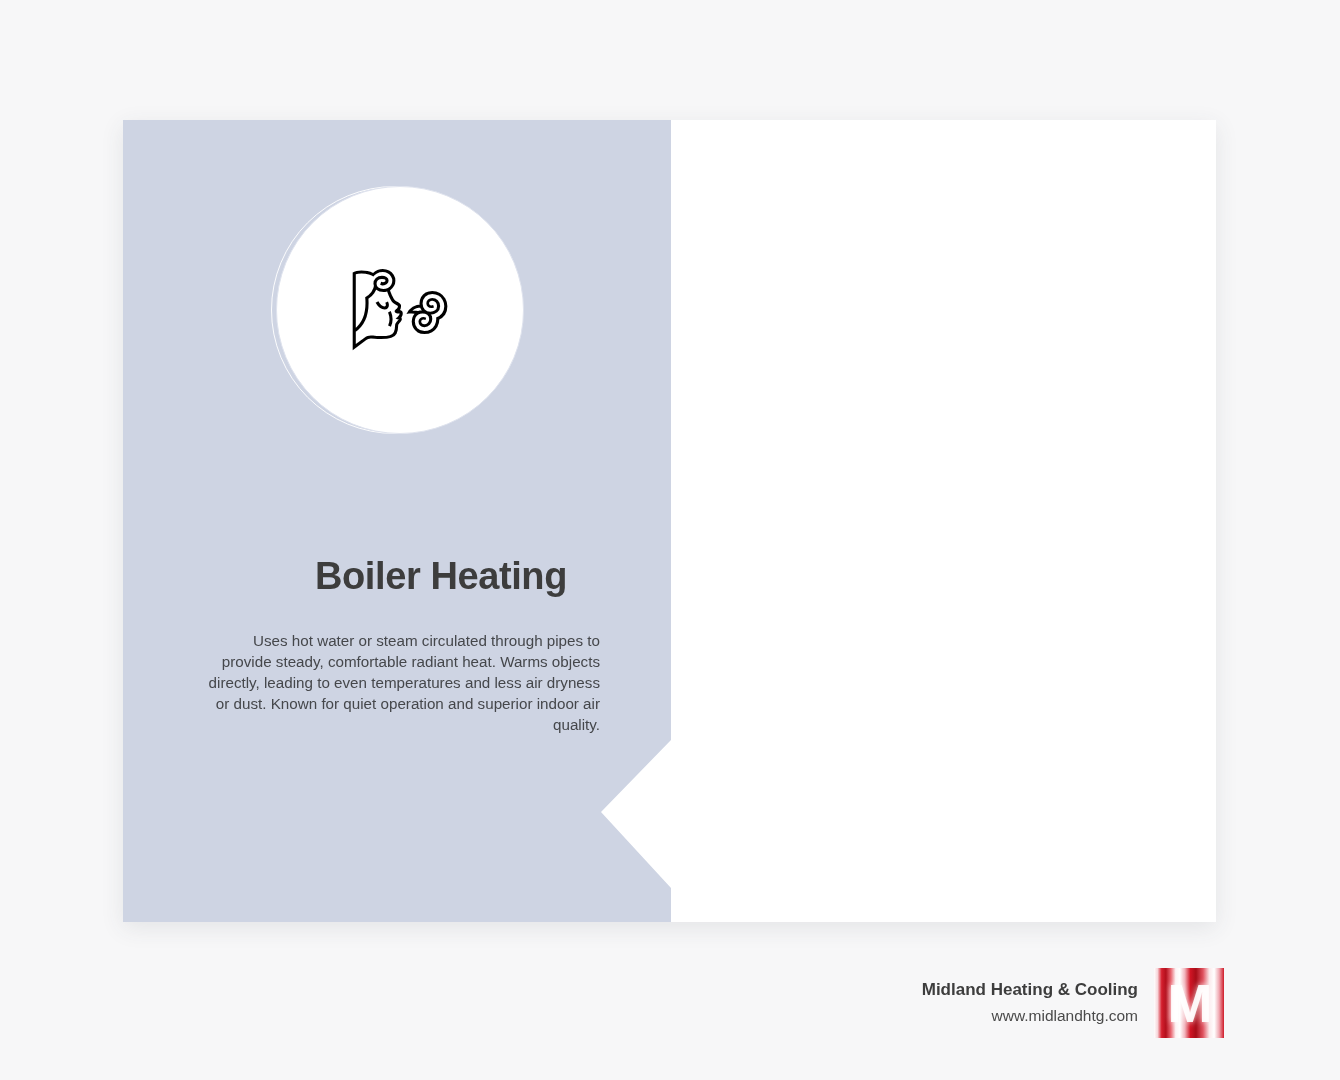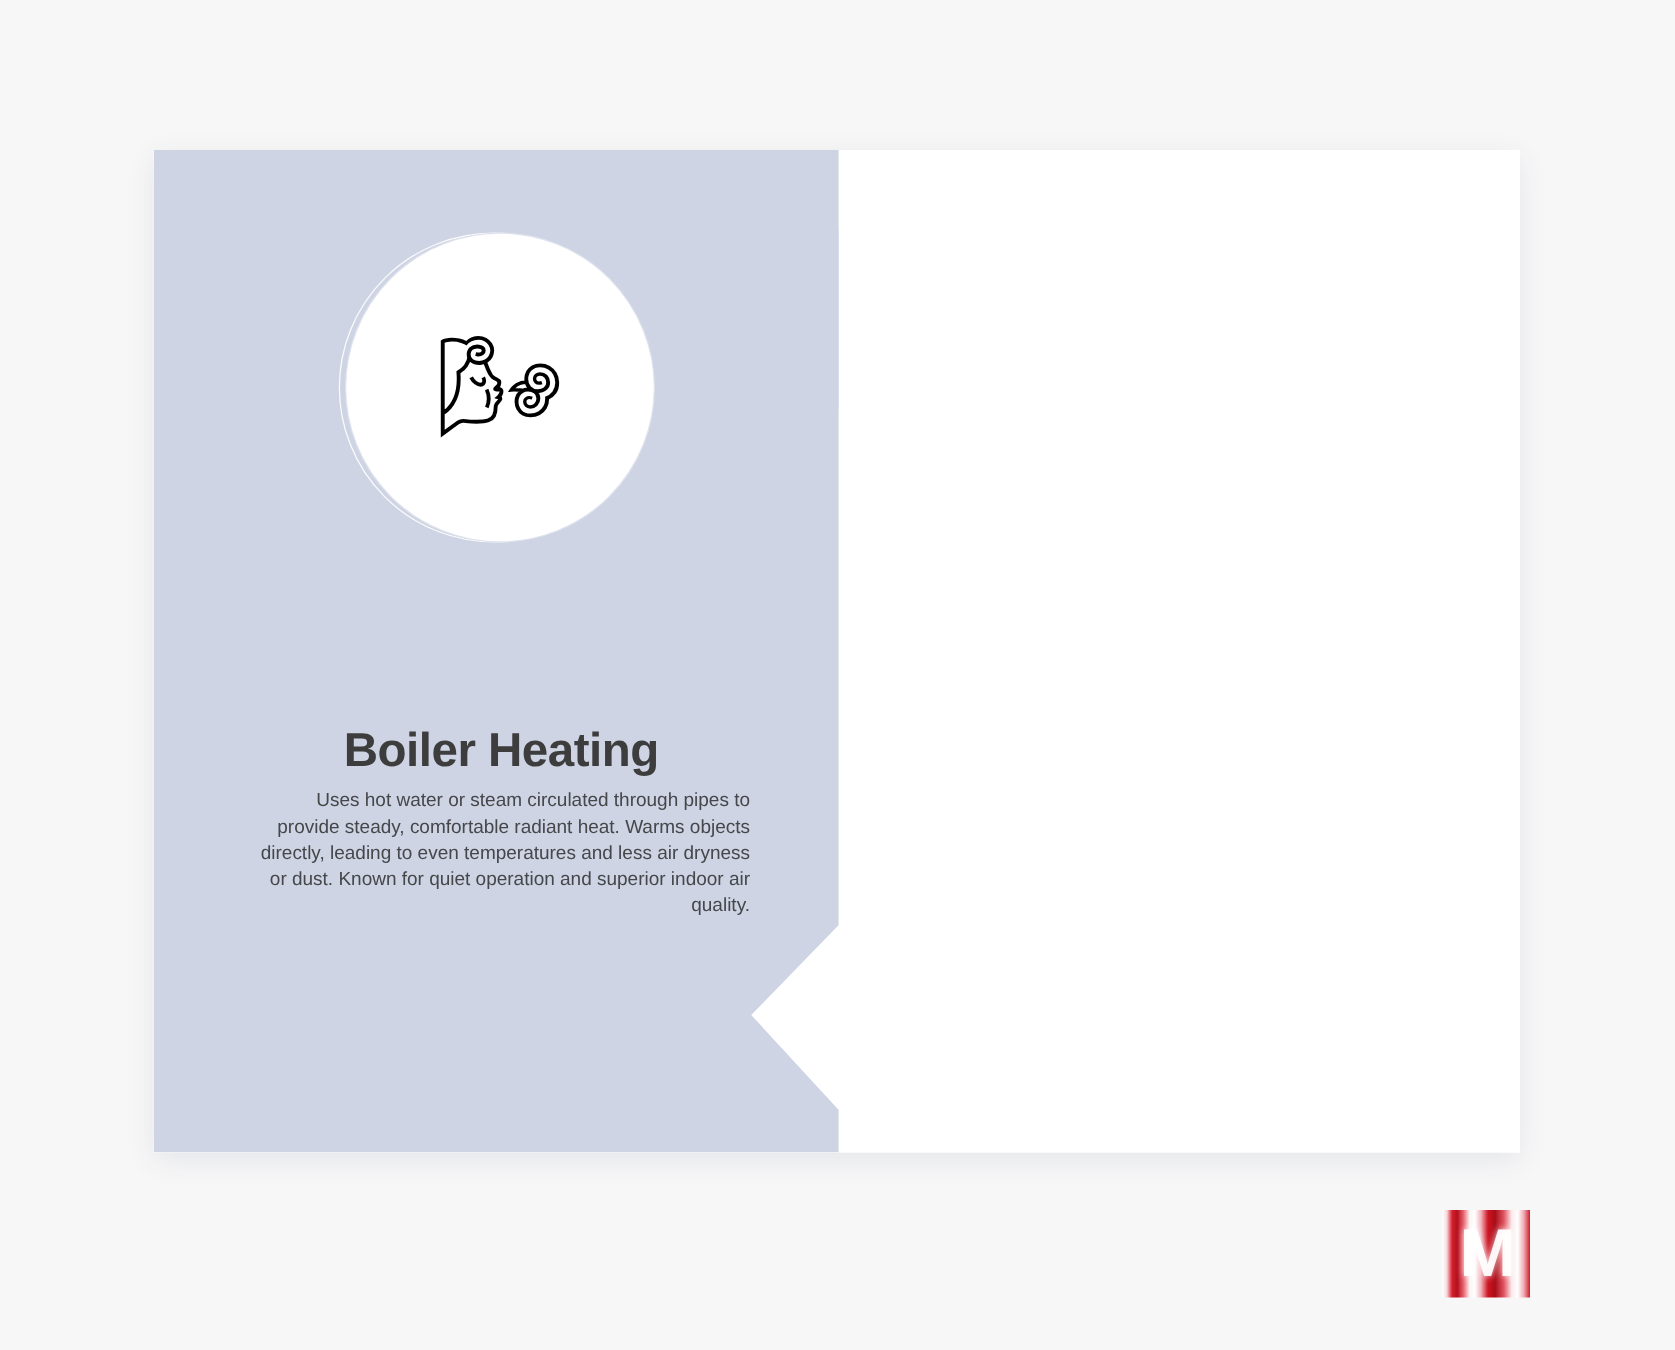--- a/index.html
+++ b/index.html
@@ -127,22 +127,23 @@
     position: absolute;
     font-size: 38px;
     font-weight: bold;
     color: #3d3d3d;
     letter-spacing: -0.4px;
     text-align: center;
     margin: 0;
   }
   #title-boiler {
     left: 0;
-    top: 460px;
+    top: 435px;
     width: 556px;
+    padding-left: 40px;
   }
   #title-furnace {
     left: 0;
     top: 434px;
     width: 545px;
   }
 
   .panel-desc {
     position: absolute;
     font-size: 15.2px;
@@ -236,16 +237,20 @@
     </div>
   </div>
 
   <h2 class="panel-title" id="title-boiler">Boiler Heating</h2>
   <p class="panel-desc" id="desc-boiler">Uses hot water or steam circulated through pipes to provide steady, comfortable radiant heat. Warms objects directly, leading to even temperatures and less air dryness or dust. Known for quiet operation and superior indoor air quality.</p>
 
 
 </div>
 
 <div id="brand-footer">
+  <div id="brand-text">
+    <div id="brand-name">Midland Heating &amp; Cooling</div>
+    <div id="brand-url">www.midlandhtg.com</div>
+  </div>
   <div id="brand-logo">
     <div id="brand-logo-letter">M</div>
   </div>
 </div>
 
 </body></html>

